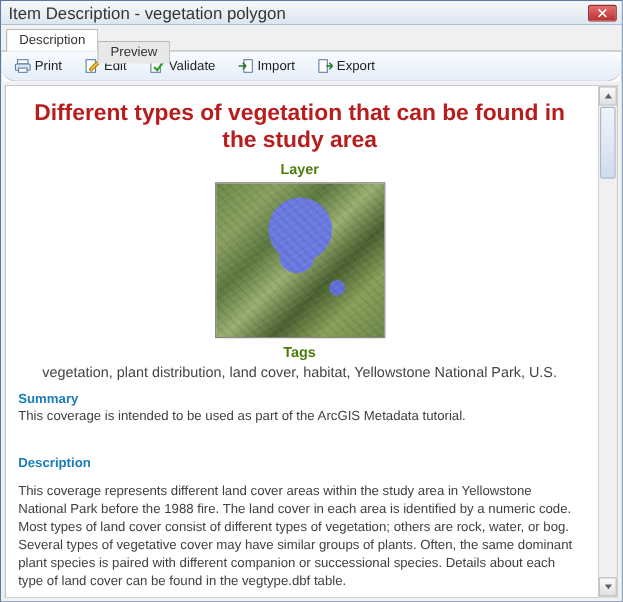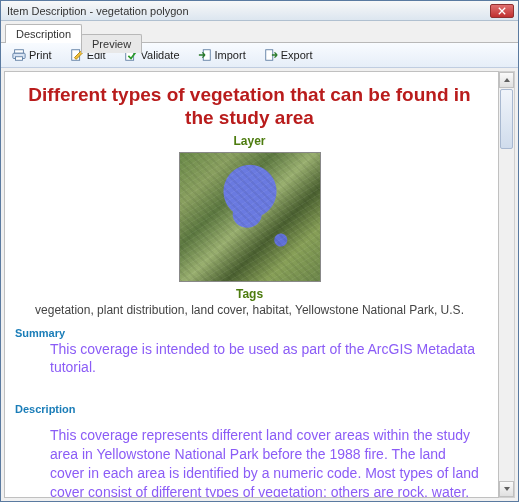--- a/index.html
+++ b/index.html
@@ -19,21 +19,21 @@
     border: 1px solid #5a7aa0;
     background: #fff;
   }
   .titlebar {
     height: 20px;
     background: linear-gradient(to bottom, #f8f8f8, #dce6f0);
     border-bottom: 1px solid #b0c0d0;
     display: flex;
     align-items: center;
     padding: 0 4px;
-    font-size: 11px;
+    font-size: 14px;
     color: #333;
   }
   .titlebar .title { flex: 1; padding-left: 2px; }
   .titlebar .close {
     width: 24px;
     height: 14px;
     background: linear-gradient(to bottom,#e07070,#c03030);
     border: 1px solid #903030;
     border-radius: 2px;
     display: flex;
@@ -70,20 +70,21 @@
     z-index: 2;
   }
   .toolbar {
     height: 16px;
     background: linear-gradient(to bottom,#f8fbff,#e6eef8);
     border-bottom: 1px solid #c0cde0;
     display: flex;
     align-items: center;
     padding: 12px 4px;
     gap: 4px;
+    border-radius: 13px;
   }
   .tb-btn {
     display: flex;
     align-items: center;
     gap: 3px;
     padding: 2px 6px;
     font-size: 11px;
     color: #222;
     border: 1px solid transparent;
     border-radius: 2px;
@@ -178,25 +179,24 @@
     color: #444;
     margin-bottom: 10px;
   }
   .section-h {
     color: #1a7db8;
     font-weight: bold;
     font-size: 11px;
     margin-top: 8px;
   }
   .body-text {
-    font-size: 14px;
-    color: #8b5cf6;
+    font-size: 11px;
+    color: #404040;
     line-height: 1.35;
     margin-top: 1px;
-    margin-left: 35px;
   }
 </style>
 </head>
 <body>
 
 <div class="window">
   <div class="titlebar">
     <span class="title">Item Description - vegetation polygon</span>
     <span class="close">
       <svg viewBox="0 0 10 10">

